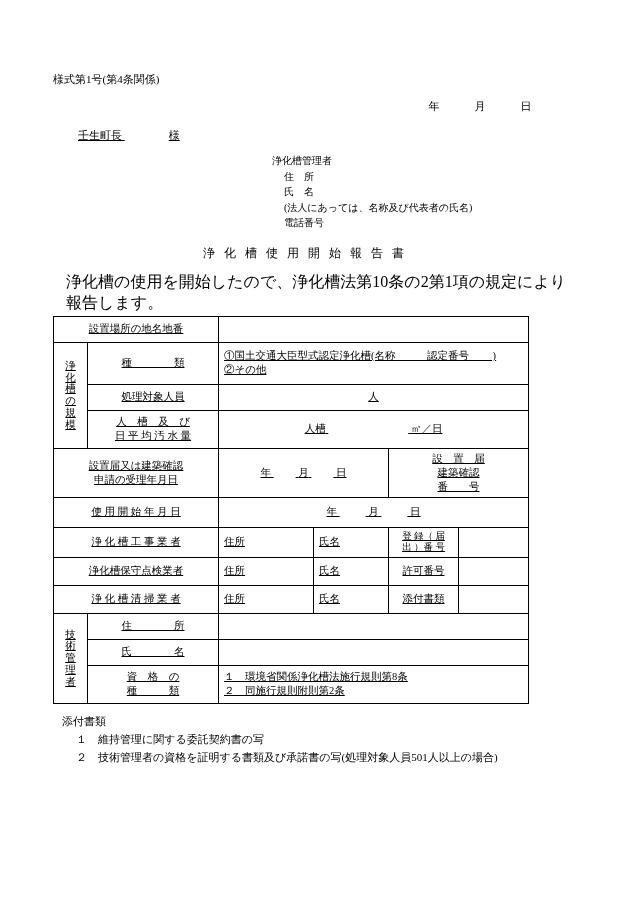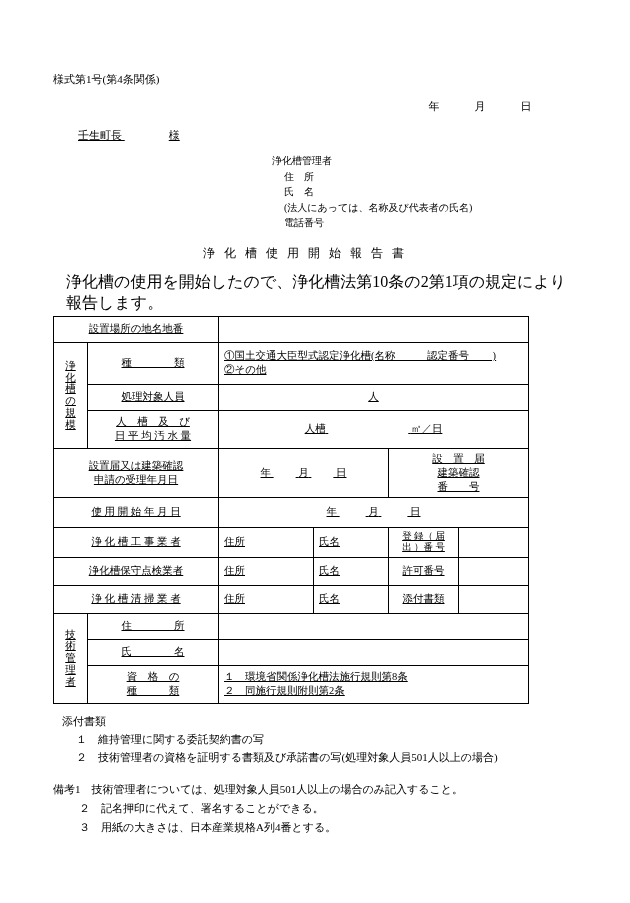--- a/index.html
+++ b/index.html
@@ -237,19 +237,14 @@
       </tr>
     </tbody>
   </table>
 
   <div class="attach">
     <div>添付書類</div>
     <div class="it">１　維持管理に関する委託契約書の写</div>
     <div class="it">２　技術管理者の資格を証明する書類及び承諾書の写(処理対象人員501人以上の場合)</div>
   </div>
 
-  <div class="notes">
-    <div>備考1　技術管理者については、処理対象人員501人以上の場合のみ記入すること。</div>
-    <div class="it">２　記名押印に代えて、署名することができる。</div>
-    <div class="it">３　用紙の大きさは、日本産業規格A列4番とする。</div>
-  </div>
 
 </div>
 
 </body></html>

